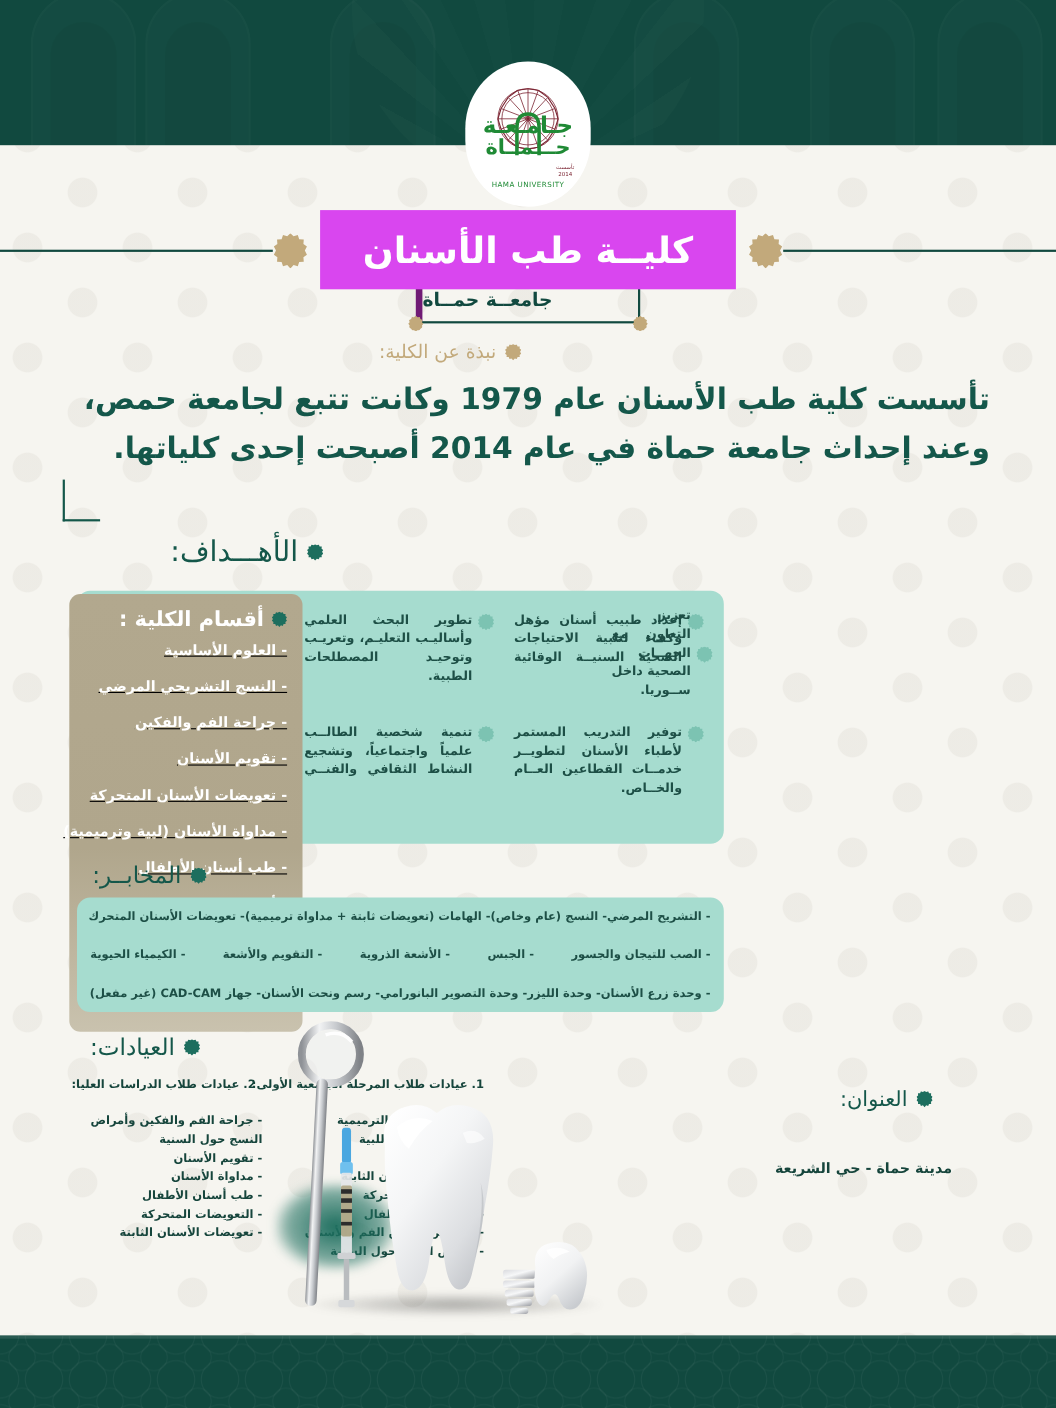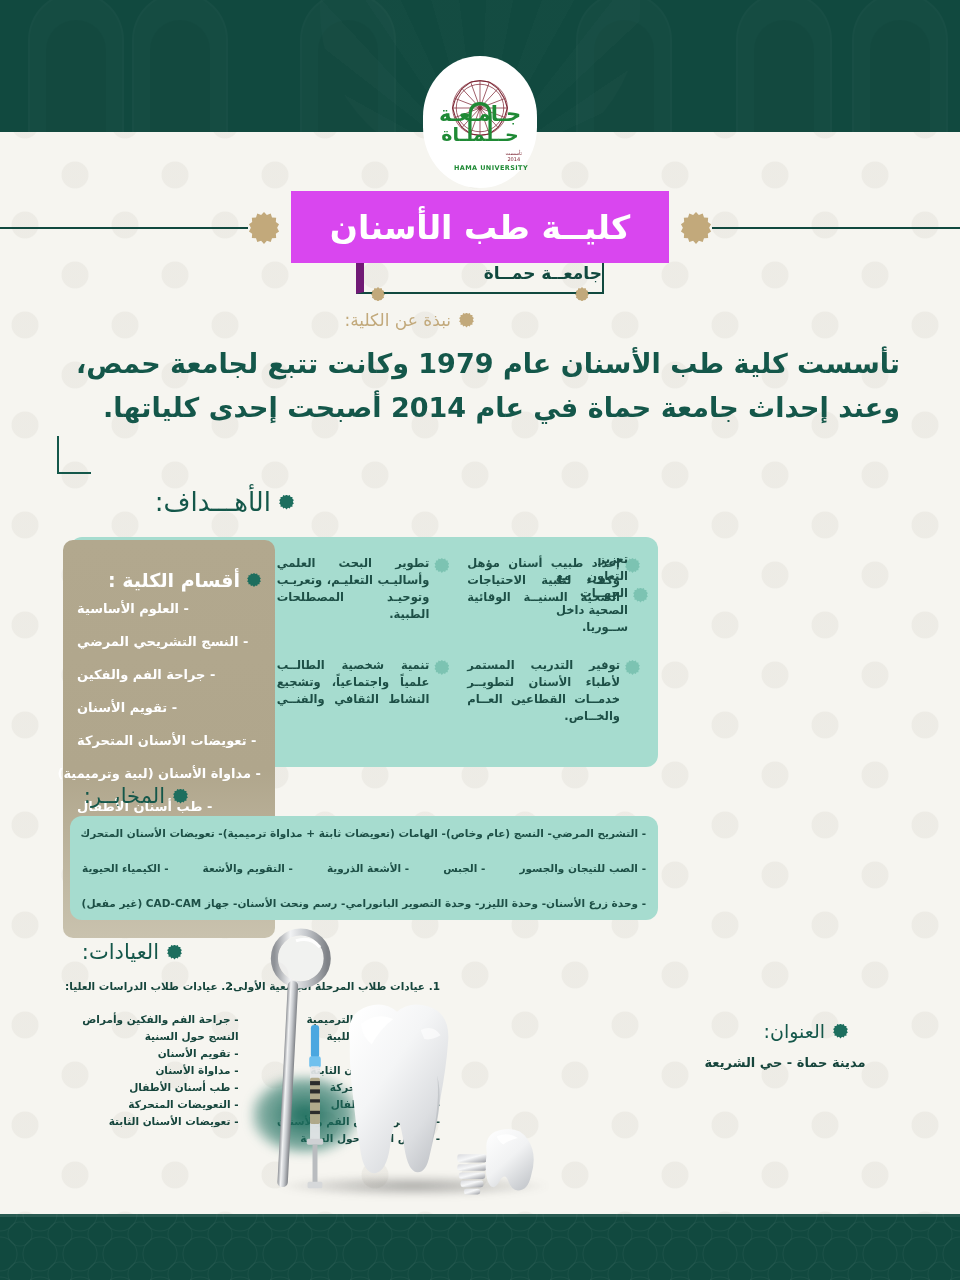--- a/index.html
+++ b/index.html
@@ -88,23 +88,23 @@
     color: #1f8a35;
     font-size: 21px; font-weight: bold;
     letter-spacing: -1px;
     line-height: 20px;
     direction: rtl;
   }
   .logo-arabic span { display:block; }
   .logo-arabic .l2 { font-size: 19px; }
   .logo-en {
     position: absolute; left: 0; right: 0; bottom: 6px;
-    text-align: right;
+    text-align: center;
     color: #1f8a35;
-    font-size: 6.5px; font-weight: bold;
+    font-size: 6.5px; font-weight: normal;
     letter-spacing: .4px;
     direction: ltr;
   }
   .logo-year {
     position: absolute; right: 6px; bottom: 16px;
     color: #7a2230; font-size: 5px; line-height: 6px; text-align:center;
     direction: ltr;
   }
 
   
@@ -138,25 +138,25 @@
       97% 61%, 87% 68%, 88% 81%, 75% 82%, 71% 94%, 59% 90%, 50% 100%,
       41% 90%, 29% 94%, 25% 82%, 12% 81%, 13% 68%, 3% 61%, 9% 49%,
       3% 38%, 13% 31%, 12% 18%, 25% 17%, 29% 5%, 41% 9%);
   }
   .rosette.left  { left: 248px; }
   .rosette.right { right: 248px; }
 
   .sub-plaque {
     position: absolute; left: 50%; top: 256px;
     transform: translateX(-50%);
-    width: 248px; height: 38px;
-    border-left: 8px solid #701a75;
+    width: 204px; height: 38px;
+    border-left: 6px solid #701a75;
     border-right: 2px solid #11493f;
     border-bottom: 2px solid #11493f;
-    display: flex; align-items: center; justify-content: flex-start;
+    display: flex; align-items: center; justify-content: flex-end;
     z-index: 3;
   }
   .sub-plaque-title {
     color: #11493f; font-size: 17px; font-weight: bold;
     letter-spacing: .5px; margin-bottom: 2px;
   }
   .dot-orn {
     position: absolute; top: 287px; width: 14px; height: 14px;
     background: #c2a97b; border-radius: 50%;
     clip-path: polygon(
@@ -245,37 +245,37 @@
     flex: 1;
   }
   .goal-cell.big .gtxt { font-size: 14px; line-height: 21px; }
 
   
   #dept-panel {
     position: absolute; right: 685px; top: 540px;
     width: 212px; height: 398px;
     background: linear-gradient(180deg, #b2a88e 0%, #b0a68c 58%, #c9c2ae 100%);
     border-radius: 10px;
-    padding: 29px 14px 10px 14px;
+    padding: 12px 14px 10px 14px;
     direction: rtl;
   }
   #head-dept {
     display: flex; align-items: center; justify-content: flex-start;
     gap: 7px; direction: rtl; margin-bottom: 10px;
   }
   #head-dept .gear {
     width: 14px; height: 14px; flex: 0 0 14px; background: #1d6e5e;
     clip-path: polygon(
       50% 0%, 60% 8%, 72% 4%, 77% 16%, 90% 16%, 89% 29%, 99% 37%, 92% 48%,
       99% 60%, 89% 68%, 90% 81%, 77% 81%, 72% 93%, 60% 89%, 50% 100%,
       40% 89%, 28% 93%, 23% 81%, 10% 81%, 11% 68%, 1% 60%, 8% 48%,
       1% 37%, 11% 29%, 10% 16%, 23% 16%, 28% 4%, 40% 8%);
   }
   #head-dept .txt { color: #ffffff; font-size: 19px; font-weight: bold; }
-  .dept-list { list-style: none; text-align: left; }
+  .dept-list { list-style: none; text-align: right; text-decoration: underline; }
   .dept-list li {
     color: #ffffff; font-size: 13px; font-weight: bold;
     line-height: 16px; margin-bottom: 17px;
     white-space: nowrap;
   }
 
   
   #head-labs { right: 772px; top: 784px; }
   #head-labs .gear { background: #1d6e5e; }
   #head-labs .txt { color: #14574a; font-size: 21px; letter-spacing: 1px; }
@@ -307,21 +307,21 @@
     color: #16453c; font-size: 10.5px; font-weight: bold;
     text-align: left; margin-bottom: 19px; white-space: nowrap;
   }
   .clinic-col ul { list-style: none; text-align: right; }
   .clinic-col li {
     color: #16453c; font-size: 10.5px; font-weight: bold;
     line-height: 17px;
   }
 
   
-  #head-addr { right: 112px; top: 1020px; }
+  #head-addr { right: 112px; top: 988px; }
   #head-addr .gear { background: #1d6e5e; }
   #head-addr .txt { color: #14574a; font-size: 19px; }
   .addr-body {
     position: absolute; right: 70px; top: 1055px; width: 210px;
     text-align: center; direction: rtl;
     color: #16453c; font-size: 13px; font-weight: bold;
   }
 
   
   .illus { position: absolute; left: 252px; top: 925px; width: 310px; height: 280px; }

